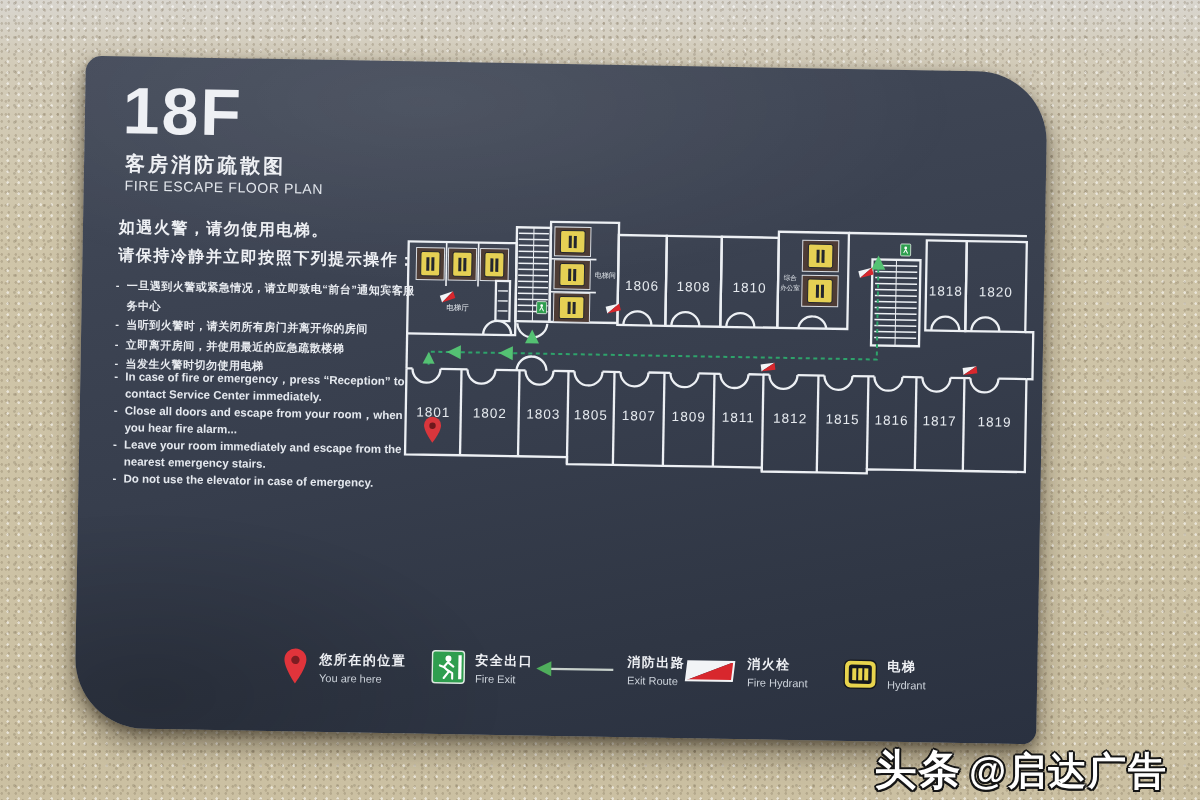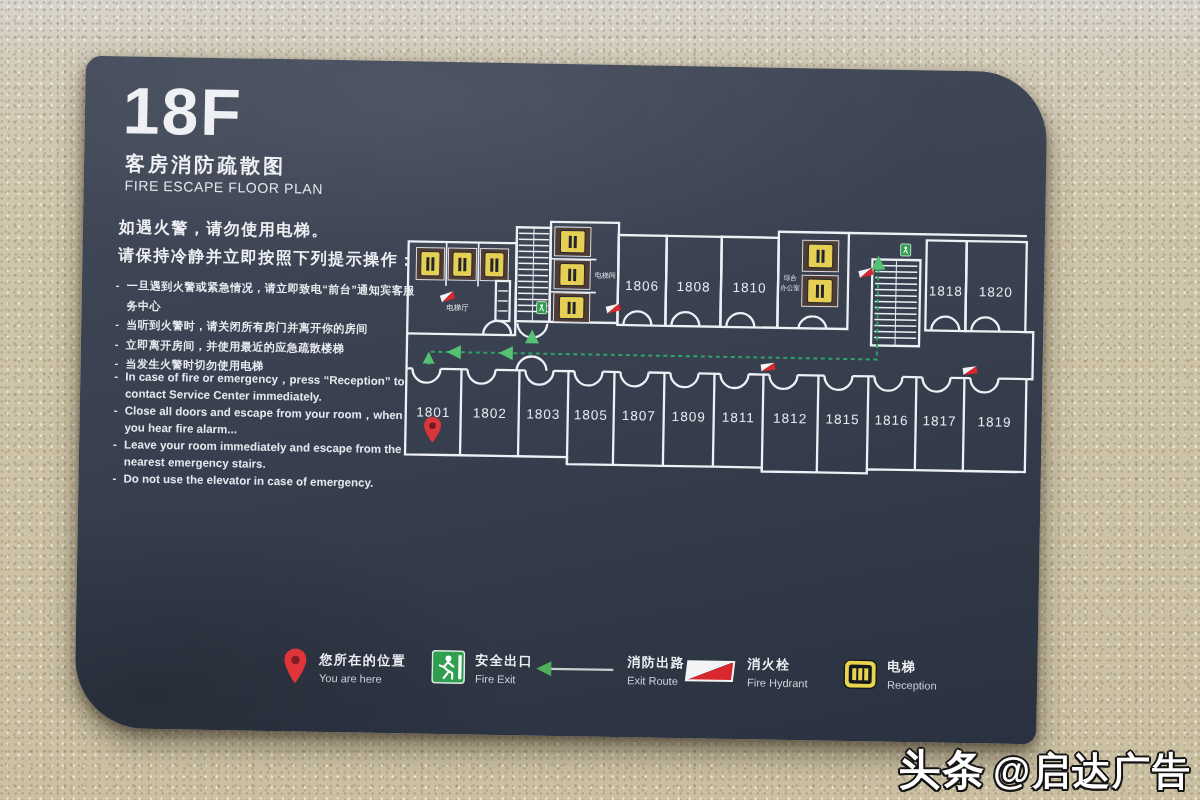--- a/index.html
+++ b/index.html
@@ -42,21 +42,21 @@
   ul.bullets li::before{content:"-";position:absolute;left:0;top:0;}
   .zh-list{left:34px;top:220px;width:306px;font-size:11px;font-weight:bold;letter-spacing:.5px;line-height:19.5px;color:#e8ebf0;}
   .en-list{left:34px;top:312px;width:292px;font-size:11.5px;font-weight:bold;line-height:17px;color:#e4e8ee;}
   .en-list li{margin-bottom:6px;}
   .plan{position:absolute;left:318px;top:150px;width:640px;height:258px;}
   
   .legend-item{position:absolute;top:588px;display:flex;align-items:center;gap:10px;}
   .legend-text .zh{font-size:13px;font-weight:bold;letter-spacing:1.5px;}
   .legend-text .en{font-size:11px;color:#ccd2da;margin-top:3px;}
   .watermark{
-    position:absolute;right:8px;bottom:2px;color:#fff;font-weight:bold;
+    position:absolute;right:32px;bottom:2px;color:#fff;font-weight:bold;
     text-shadow:2px 0 0 #151515,-2px 0 0 #151515,0 2px 0 #151515,0 -2px 0 #151515,
       1.5px 1.5px 0 #151515,-1.5px -1.5px 0 #151515,1.5px -1.5px 0 #151515,-1.5px 1.5px 0 #151515;
     letter-spacing:2px;
   }
   .watermark .brand{font-size:42px;font-weight:900;}
   .watermark .handle{font-size:38px;}
 </style>
 </head>
 <body>
 
@@ -350,21 +350,21 @@
   <div class="legend-item" style="left:768px">
     <svg width="34" height="30" viewBox="0 0 34 30">
       <rect x="1" y="1" width="32" height="28" rx="6" fill="#e8d44d" stroke="#15181e" stroke-width="1.4"></rect>
       <rect x="5.5" y="5.5" width="23" height="19" rx="3" fill="#15181e"></rect>
       <rect x="9" y="9" width="4" height="12" fill="#e8d44d"></rect>
       <rect x="15" y="9" width="4" height="12" fill="#e8d44d"></rect>
       <rect x="21" y="9" width="4" height="12" fill="#e8d44d"></rect>
     </svg>
     <div class="legend-text">
       <div class="zh">电梯</div>
-      <div class="en">Reception</div>
+      <div class="en">Hydrant</div>
     </div>
   </div>
 </div>
 
 <div class="watermark">
   <span class="brand">头条</span>
   <span class="handle">@启达广告</span>
 </div>
 
 </body></html>

